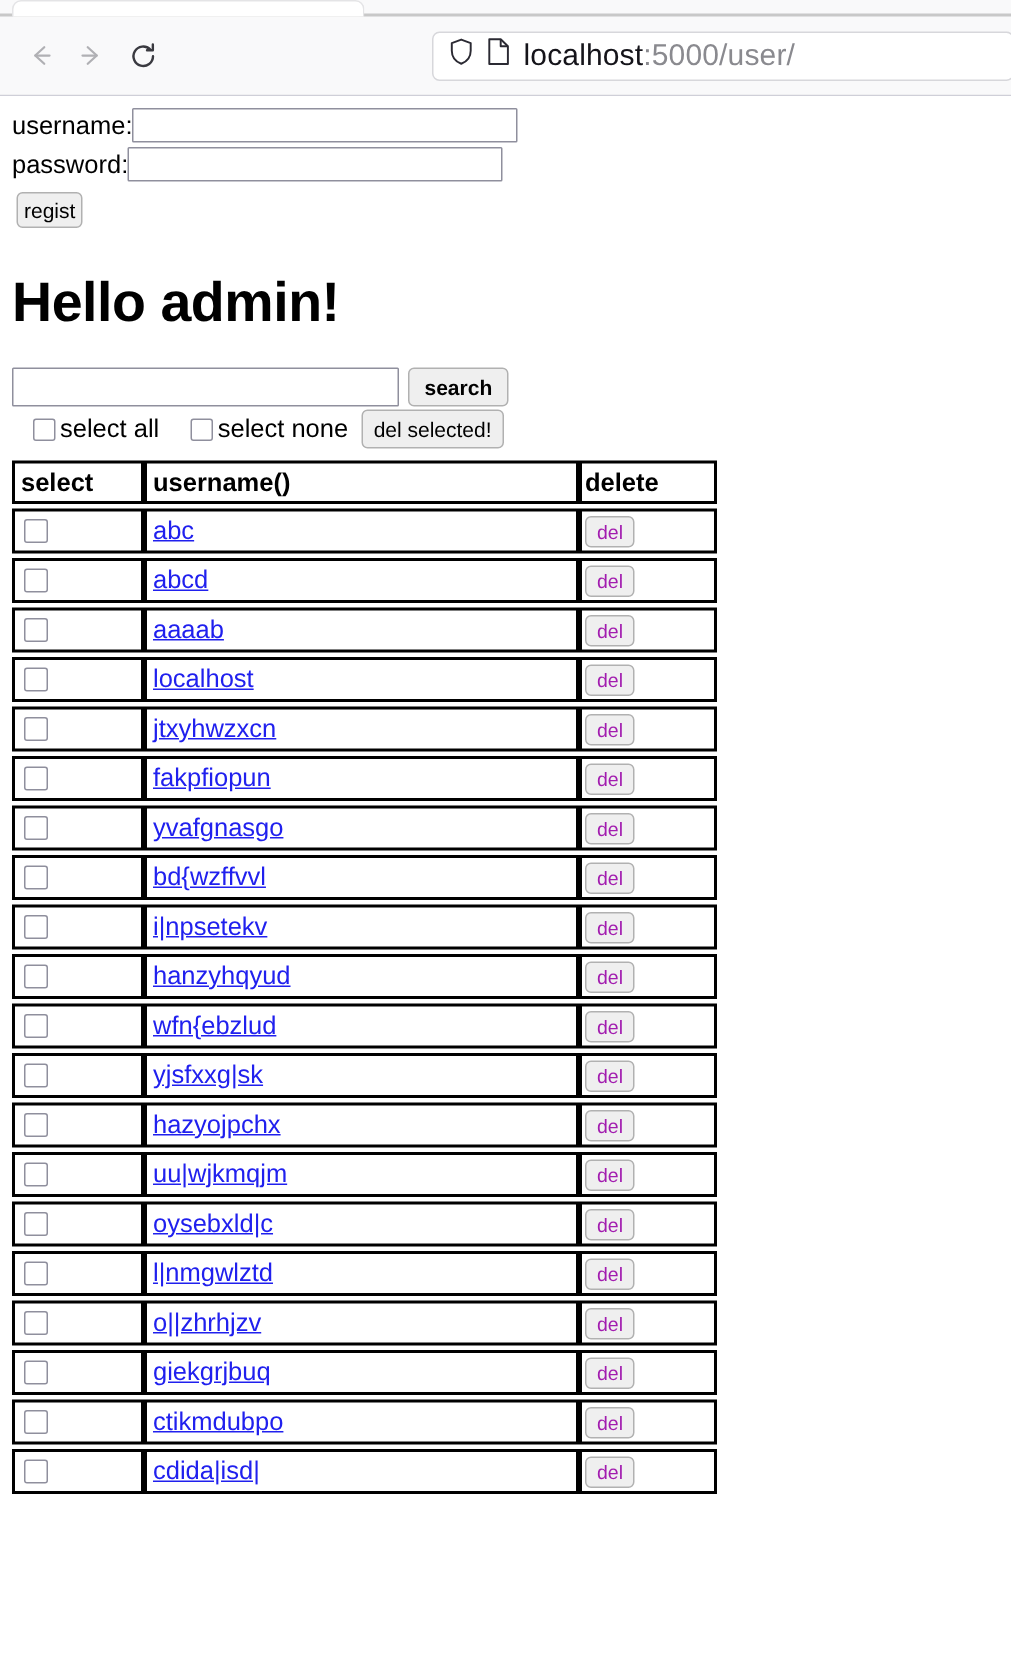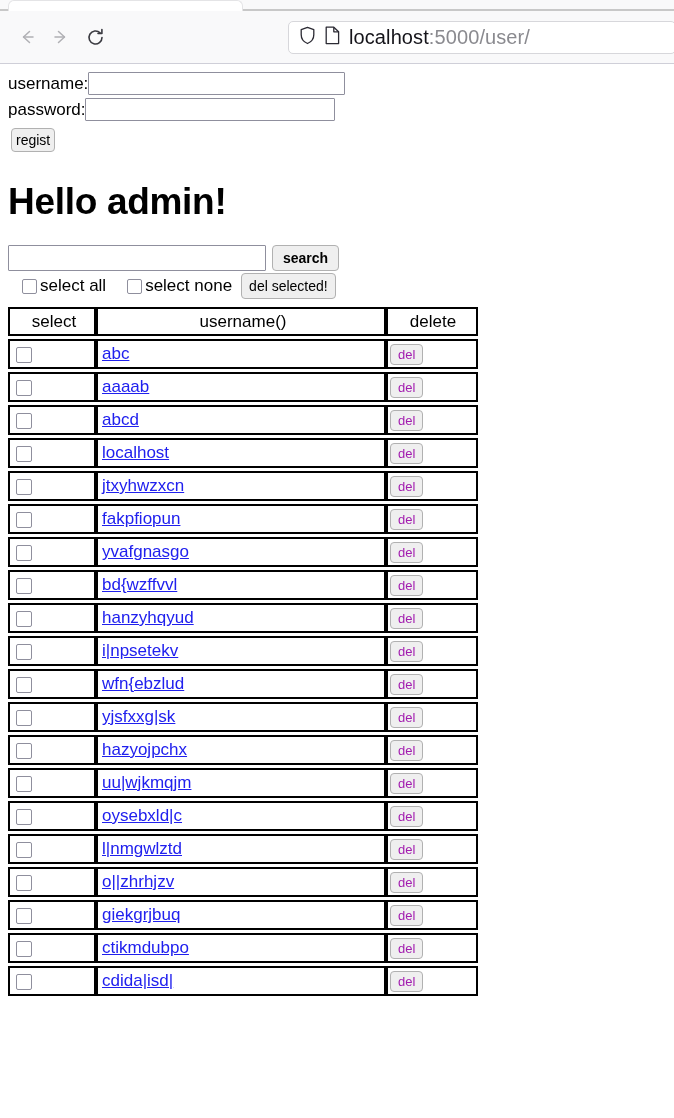--- a/index.html
+++ b/index.html
@@ -159,23 +159,23 @@
     margin-top: 1px;
   }
   #user-table th, #user-table td {
     border: 2px solid #000;
     padding: 0;
     height: 30px;
     vertical-align: middle;
     background: #fff;
   }
   #user-table th {
-    font-weight: normal;
+    font-weight: bold;
     font-size: 17px;
-    text-align: center;
+    text-align: left;
     padding-left: 4px;
     height: 29px;
   }
   #user-table th.col-select, #user-table td.col-select { width: 88px; }
   #user-table th.col-username, #user-table td.col-username { width: 290px; padding-left: 4px; }
   #user-table th.col-delete, #user-table td.col-delete { width: 92px; padding-left: 2px; }
   #user-table td.col-select { padding-left: 6px; }
   #user-table td .cbx { width: 16px; height: 16px; vertical-align: middle; }
   .user-link {
     color: #2020ee;
@@ -283,30 +283,30 @@
       </tr>
     </thead>
     <tbody id="table-body">
         <tr>
           <td class="col-select"><span class="cbx"></span></td>
           <td class="col-username"><a class="user-link">abc</a></td>
           <td class="col-delete"><button class="del-btn">del</button></td>
         </tr>
         <tr>
           <td class="col-select"><span class="cbx"></span></td>
+          <td class="col-username"><a class="user-link">abcd</a></td>
+          <td class="col-delete"><button class="del-btn">del</button></td>
+        </tr>
+        <tr>
+          <td class="col-select"><span class="cbx"></span></td>
           <td class="col-username"><a class="user-link">aaaab</a></td>
           <td class="col-delete"><button class="del-btn">del</button></td>
         </tr>
         <tr>
           <td class="col-select"><span class="cbx"></span></td>
-          <td class="col-username"><a class="user-link">abcd</a></td>
-          <td class="col-delete"><button class="del-btn">del</button></td>
-        </tr>
-        <tr>
-          <td class="col-select"><span class="cbx"></span></td>
           <td class="col-username"><a class="user-link">localhost</a></td>
           <td class="col-delete"><button class="del-btn">del</button></td>
         </tr>
         <tr>
           <td class="col-select"><span class="cbx"></span></td>
           <td class="col-username"><a class="user-link">jtxyhwzxcn</a></td>
           <td class="col-delete"><button class="del-btn">del</button></td>
         </tr>
         <tr>
           <td class="col-select"><span class="cbx"></span></td>
@@ -318,26 +318,26 @@
           <td class="col-username"><a class="user-link">yvafgnasgo</a></td>
           <td class="col-delete"><button class="del-btn">del</button></td>
         </tr>
         <tr>
           <td class="col-select"><span class="cbx"></span></td>
           <td class="col-username"><a class="user-link">bd{wzffvvl</a></td>
           <td class="col-delete"><button class="del-btn">del</button></td>
         </tr>
         <tr>
           <td class="col-select"><span class="cbx"></span></td>
+          <td class="col-username"><a class="user-link">i|npsetekv</a></td>
+          <td class="col-delete"><button class="del-btn">del</button></td>
+        </tr>
+        <tr>
+          <td class="col-select"><span class="cbx"></span></td>
           <td class="col-username"><a class="user-link">hanzyhqyud</a></td>
-          <td class="col-delete"><button class="del-btn">del</button></td>
-        </tr>
-        <tr>
-          <td class="col-select"><span class="cbx"></span></td>
-          <td class="col-username"><a class="user-link">i|npsetekv</a></td>
           <td class="col-delete"><button class="del-btn">del</button></td>
         </tr>
         <tr>
           <td class="col-select"><span class="cbx"></span></td>
           <td class="col-username"><a class="user-link">wfn{ebzlud</a></td>
           <td class="col-delete"><button class="del-btn">del</button></td>
         </tr>
         <tr>
           <td class="col-select"><span class="cbx"></span></td>
           <td class="col-username"><a class="user-link">yjsfxxg|sk</a></td>

